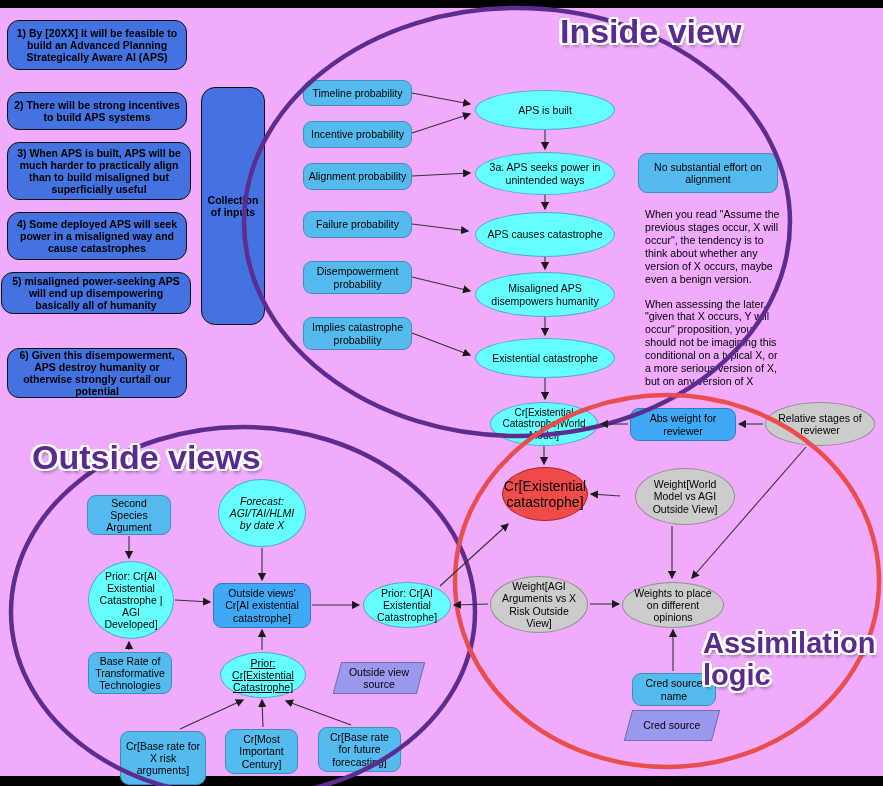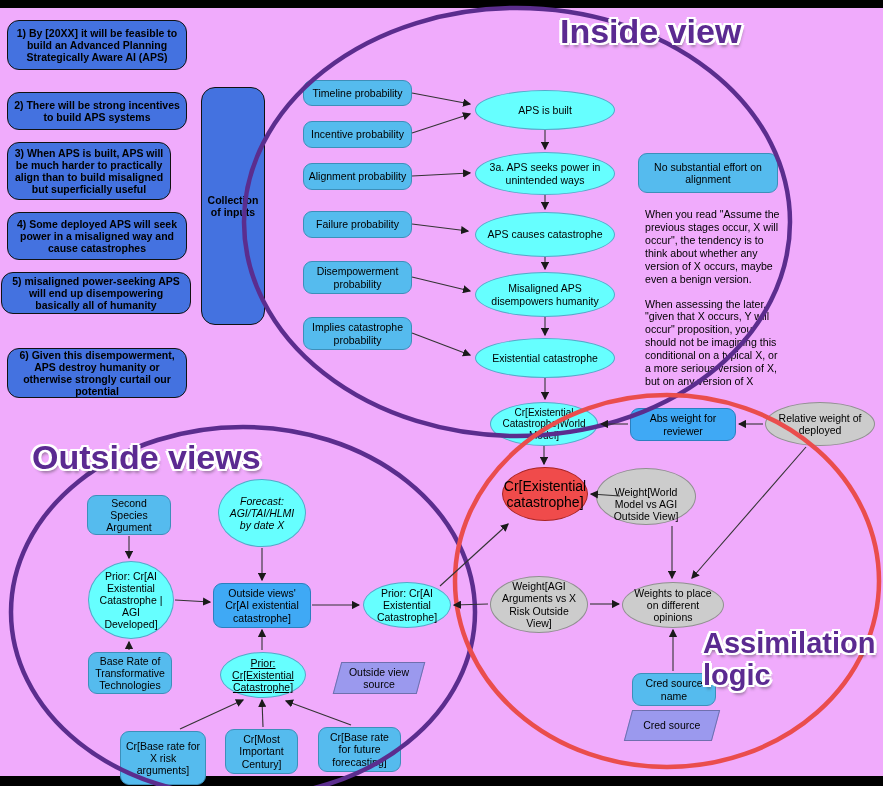--- a/index.html
+++ b/index.html
@@ -38,21 +38,21 @@
 
   <div class="bar top"></div>
   <div class="bar bottom"></div>
 
   <div class="node box-royal" style="left:7px;top:20px;width:180px;height:50px;">
       <span>1) By [20XX] it will be feasible to build an Advanced Planning Strategically Aware AI (APS)</span>
     </div>
   <div class="node box-royal" style="left:7px;top:92px;width:180px;height:38px;">
       <span>2) There will be strong incentives to build APS systems</span>
     </div>
-  <div class="node box-royal" style="left:7px;top:142px;width:164px;height:58px;">
+  <div class="node box-royal" style="left:7px;top:142px;width:184px;height:58px;">
       <span>3) When APS is built, APS will be much harder to practically align than to build misaligned but superficially useful</span>
     </div>
   <div class="node box-royal" style="left:7px;top:212px;width:180px;height:48px;">
       <span>4) Some deployed APS will seek power in a misaligned way and cause catastrophes</span>
     </div>
   <div class="node box-royal" style="left:1px;top:272px;width:190px;height:42px;">
       <span>5) misaligned power-seeking APS will end up disempowering basically all of humanity</span>
     </div>
   <div class="node box-royal" style="left:7px;top:348px;width:180px;height:50px;">
       <span>6) Given this disempowerment, APS destroy humanity or otherwise strongly curtail our potential</span>
@@ -105,26 +105,26 @@
     <p>When assessing the later, "given that X occurs, Y will occur" proposition, you should not be imagining this conditional on a typical X, or a more serious version of X, but on any version of X</p>
   </div>
   <div class="node ell ell-cyan" style="left:490px;top:402px;width:108px;height:44px;font-size:10px;">
       <span>Cr[Existential Catastrophe|World Model]</span>
     </div>
 
   <div class="node box-blue" style="left:630px;top:408px;width:106px;height:33px;">
       <span>Abs weight for reviewer</span>
     </div>
   <div class="node ell ell-gray" style="left:765px;top:402px;width:110px;height:44px;">
-      <span>Relative weight of deployed</span>
+      <span>Relative stages of reviewer</span>
     </div>
   <div class="node ell ell-red" style="left:502px;top:467px;width:86px;height:54px;">
       <span>Cr[Existential catastrophe]</span>
     </div>
-  <div class="node ell ell-gray" style="left:596px;top:468px;width:100px;height:57px;align-items:flex-end;">
+  <div class="node ell ell-gray" style="left:635px;top:468px;width:100px;height:57px;">
       <span>Weight[World Model vs AGI Outside View]</span>
     </div>
   <div class="node ell ell-gray" style="left:490px;top:576px;width:98px;height:57px;">
       <span>Weight[AGI Arguments vs X Risk Outside View]</span>
     </div>
   <div class="node ell ell-gray" style="left:622px;top:582px;width:102px;height:46px;">
       <span>Weights to place on different opinions</span>
     </div>
   <div class="node box-sky" style="left:632px;top:673px;width:84px;height:33px;">
       <span>Cred source name</span>

